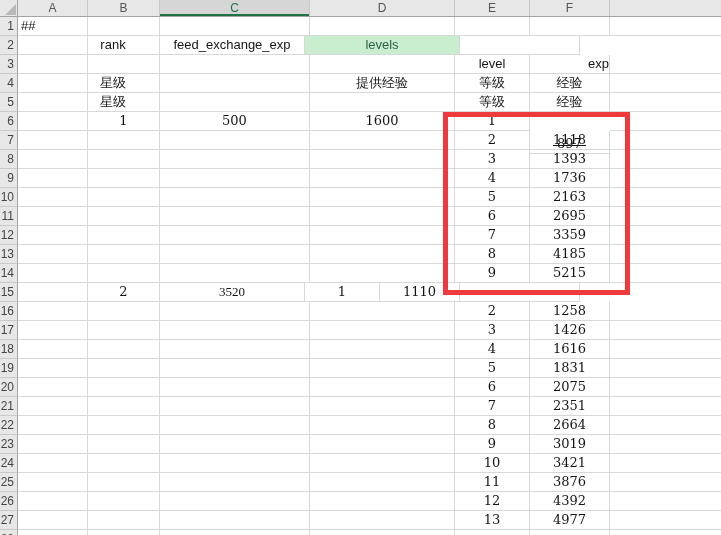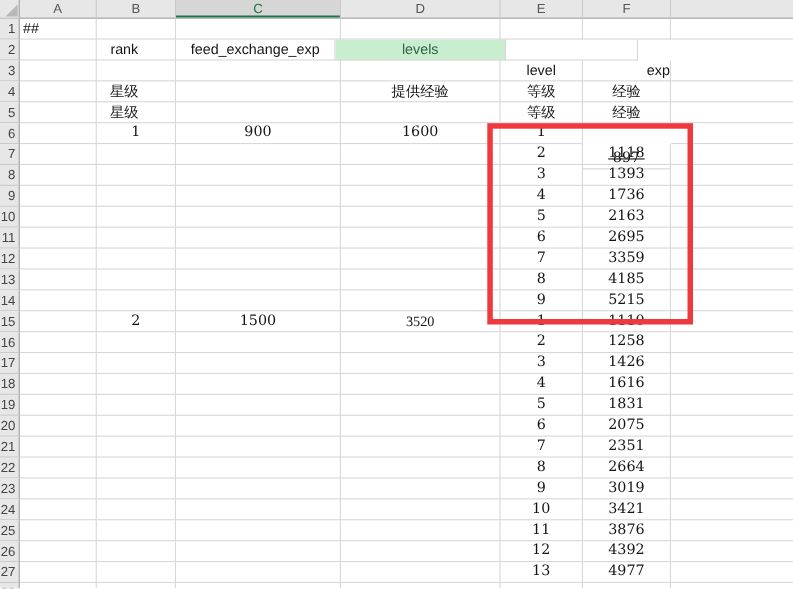--- a/index.html
+++ b/index.html
@@ -167,21 +167,21 @@
         <div class="cell" style="width: 75px;">等级</div>
         <div class="cell" style="width: 80px;">经验</div>
         <div class="cell" style="width: 120px;"></div>
       </div>
       <div class="row">
         <div class="rn">
           <span>6</span>
         </div>
         <div class="cell" style="width: 70px;"></div>
         <div class="cell num" style="width: 72px;">1</div>
-        <div class="cell num" style="width: 150px;">900</div>
+        <div class="cell num" style="width: 150px;">500</div>
         <div class="cell num" style="width: 145px;">1600</div>
         <div class="cell num" style="width: 75px;">1</div>
         <div class="cell num" style="width: 80px; margin-top: 23px;">897</div>
         <div class="cell" style="width: 120px;"></div>
       </div>
       <div class="row">
         <div class="rn">
           <span>7</span>
         </div>
         <div class="cell" style="width: 70px;"></div>
@@ -275,21 +275,20 @@
         <div class="cell num" style="width: 75px;">9</div>
         <div class="cell num" style="width: 80px;">5215</div>
         <div class="cell" style="width: 120px;"></div>
       </div>
       <div class="row">
         <div class="rn">
           <span>15</span>
         </div>
         <div class="cell" style="width: 70px;"></div>
         <div class="cell num" style="width: 72px;">2</div>
-        <div class="cell num" style="width: 150px;">1500</div>
         <div class="cell num" style="width: 145px; font-family: Liberation Serif, serif;">3520</div>
         <div class="cell num" style="width: 75px;">1</div>
         <div class="cell num" style="width: 80px;">1110</div>
         <div class="cell" style="width: 120px;"></div>
       </div>
       <div class="row">
         <div class="rn">
           <span>16</span>
         </div>
         <div class="cell" style="width: 70px;"></div>

